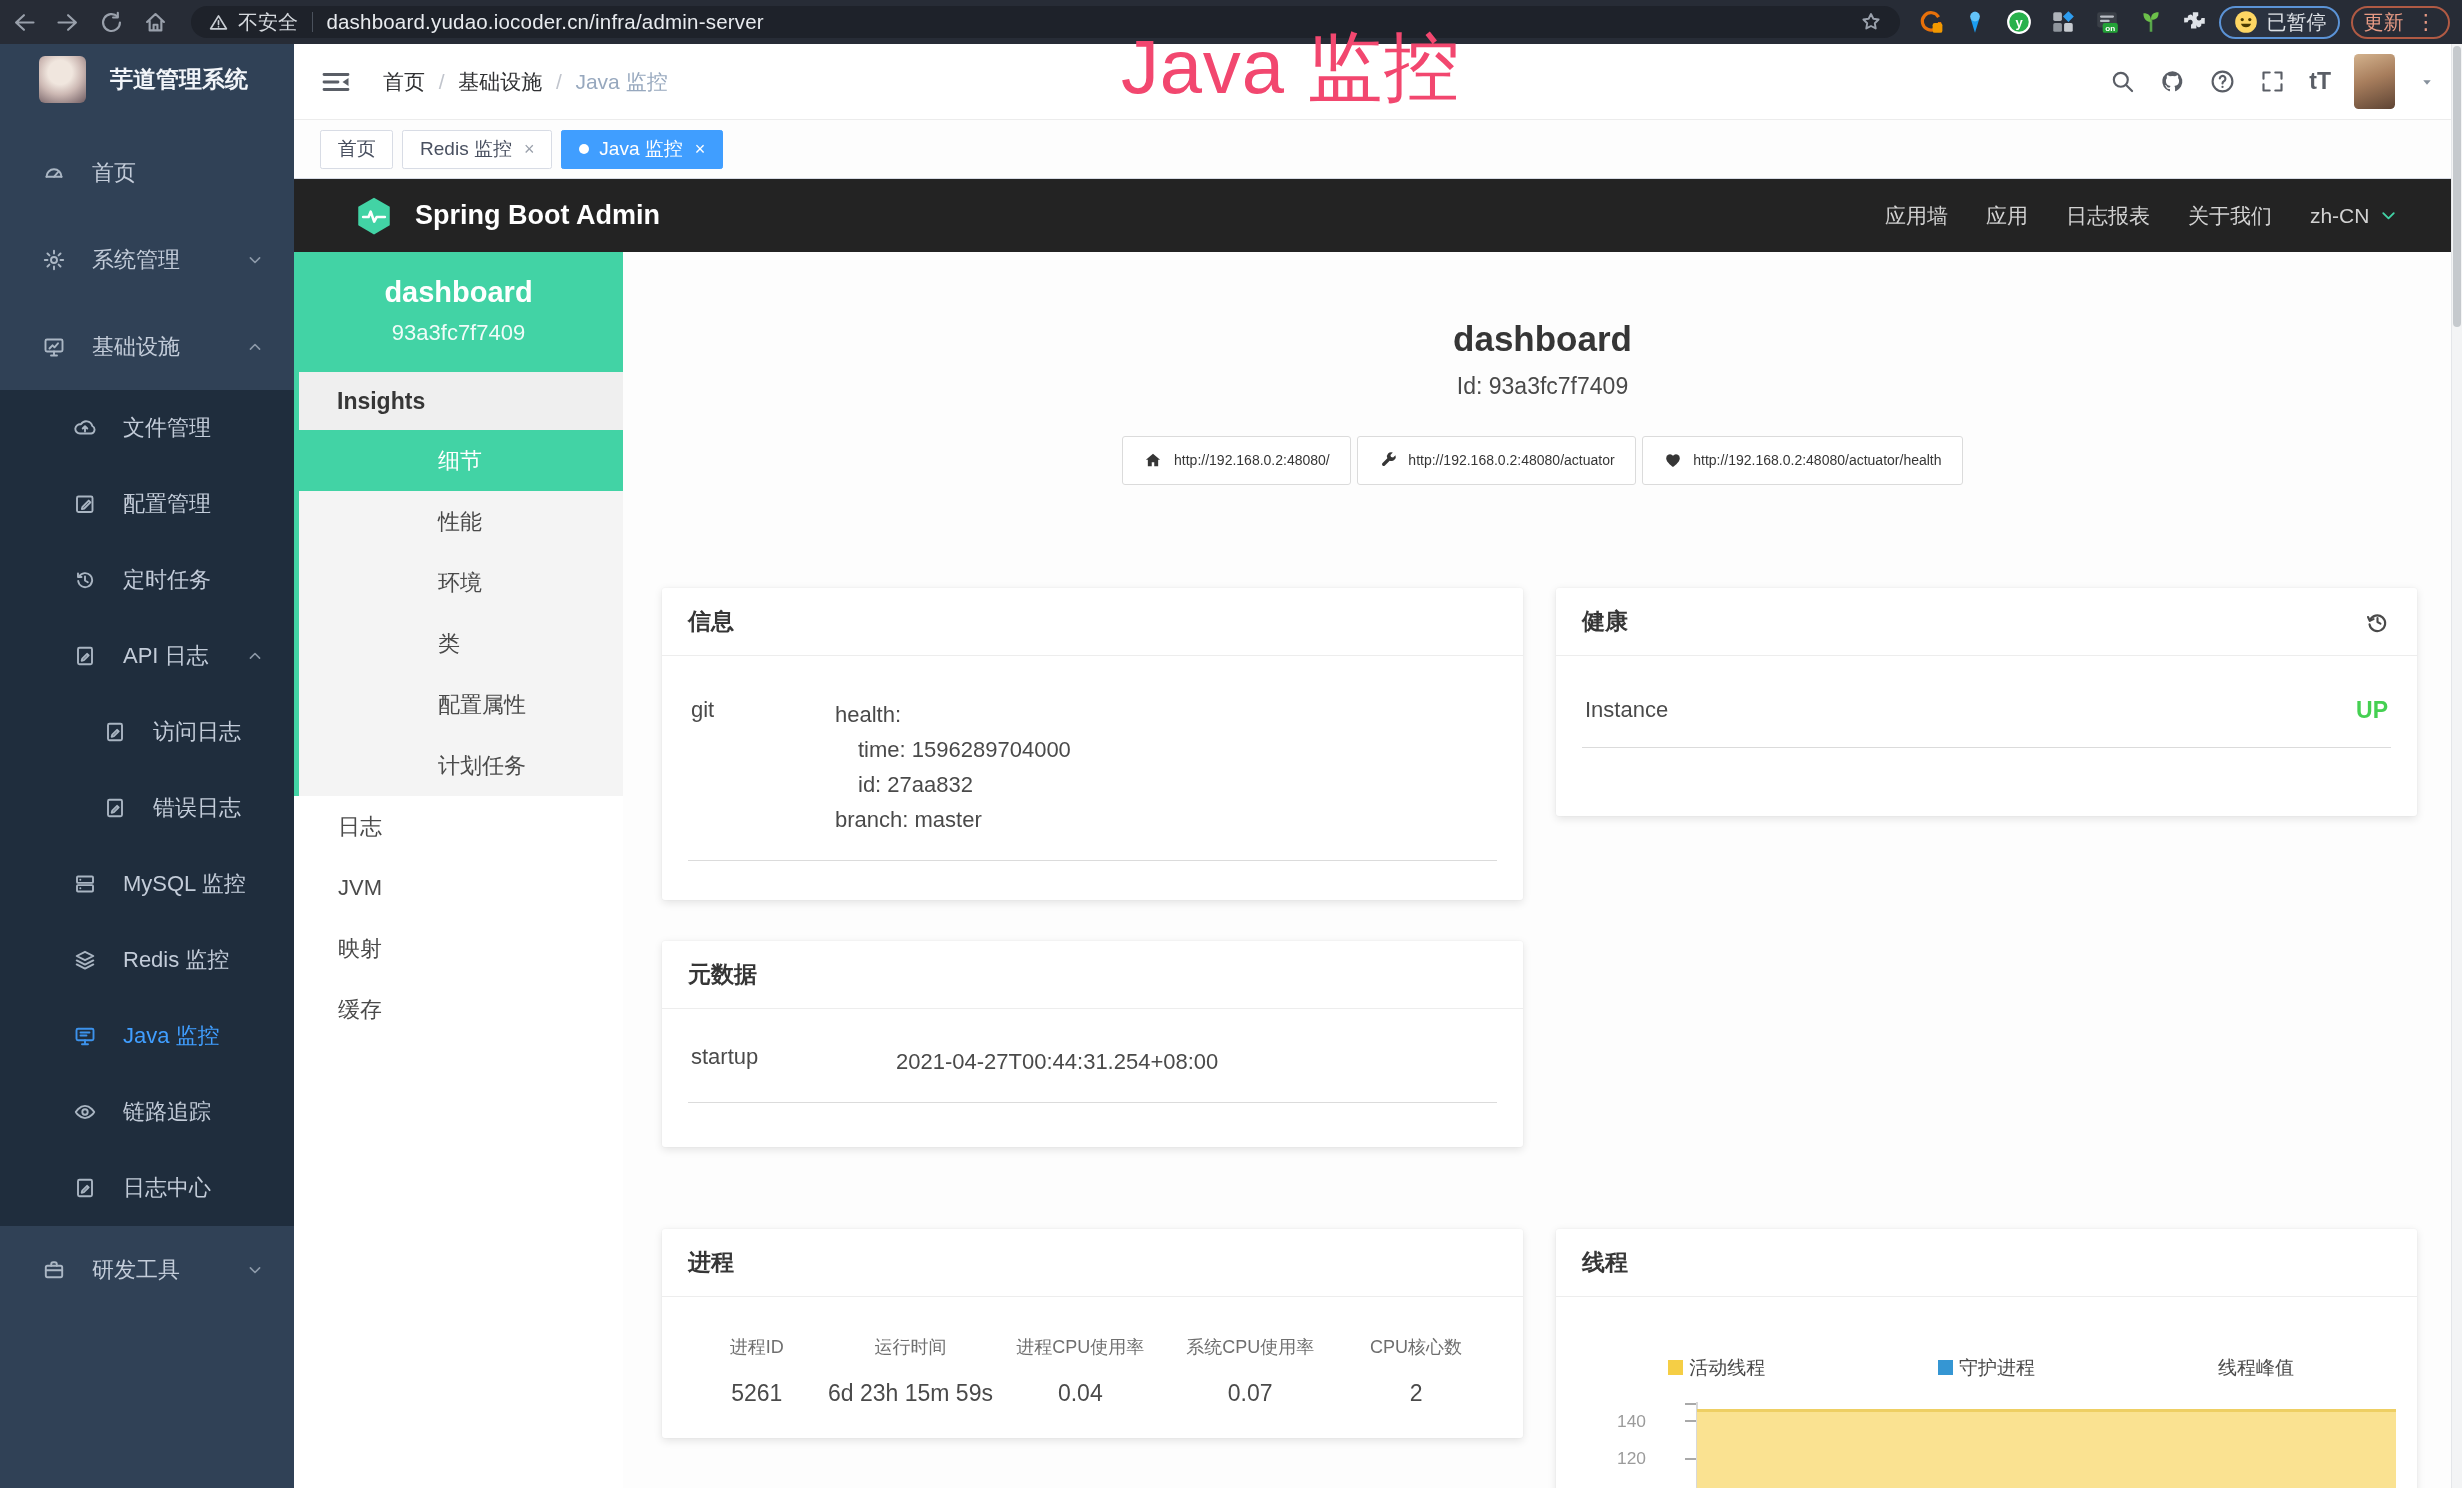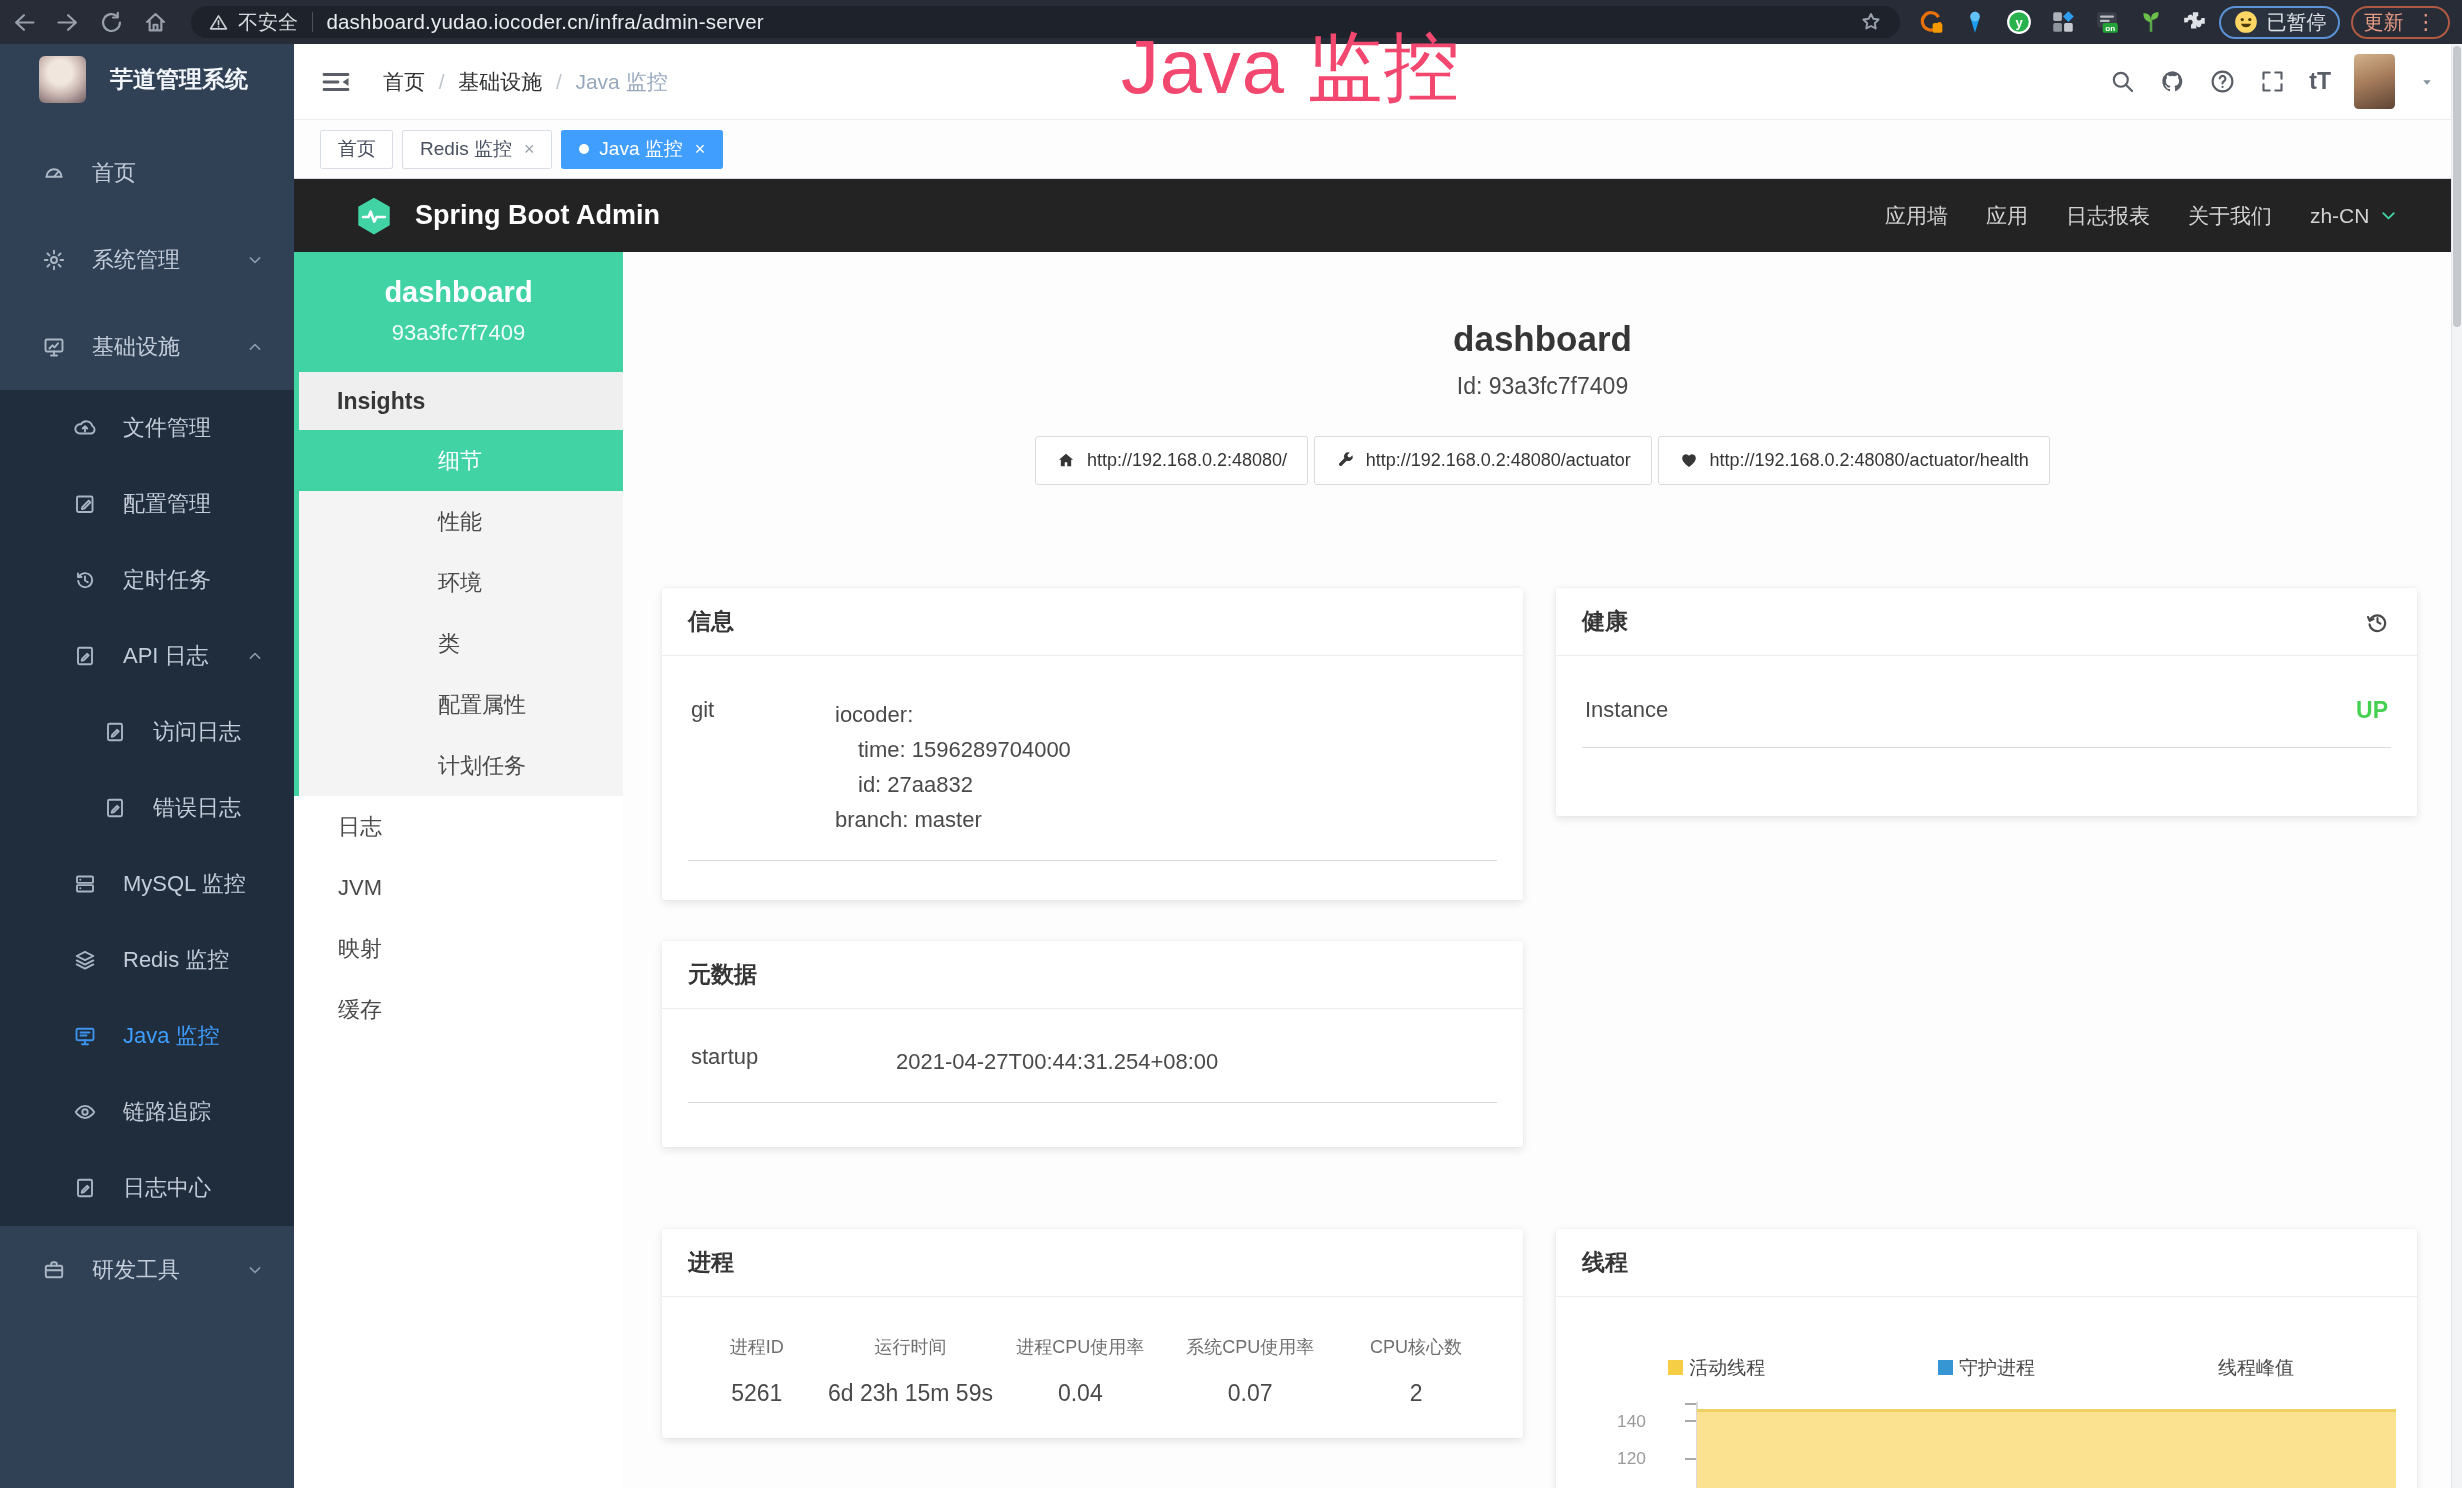--- a/index.html
+++ b/index.html
@@ -85,21 +85,21 @@
   .insights { border-left:5.3px solid #42d3a5; background:#f4f4f4; }
   .sect-h { height:58px; display:flex; align-items:center; padding-left:38px; font-size:23px; font-weight:bold; color:#363636; background:#efefef; }
   .ins-item { height:61px; display:flex; align-items:center; padding-left:139px; font-size:22px; color:#4a4a4a; cursor:pointer; }
   .ins-item.active { background:#42d3a5; color:#fff; }
   .outer-item { height:61px; display:flex; align-items:center; padding-left:44px; font-size:22px; color:#4a4a4a; cursor:pointer; background:#fff; }
 
   .sba-main { flex:1 1 auto; position:relative; background:#fdfdfd; overflow:hidden; }
   .app-title { text-align:center; margin-top:67px; font-size:35px; font-weight:700; color:#363636; }
   .app-id { text-align:center; margin-top:13.7px; font-size:23px; color:#4a4a4a; }
   .links-row { display:flex; justify-content:center; gap:6px; margin-top:36px; }
-  .link-btn { height:49px; background:#fff; border:0.8px solid #dbdbdb; border-radius:3px; display:flex; align-items:center; padding:0 20px; gap:10.6px; font-size:18px; color:#363636; cursor:pointer; }
+  .link-btn { height:49px; background:#fff; border:0.8px solid #dbdbdb; border-radius:3px; display:flex; align-items:center; padding:0 20px; gap:10.6px; font-size:14px; color:#363636; cursor:pointer; }
   .link-btn .i { width:20px; height:20px; color:#363636; }
 
   .card { position:absolute; background:#fff; border-radius:3px; box-shadow:0 2.3px 9px rgba(10,10,10,.1), 0 0 0 0.8px rgba(10,10,10,.02); }
   .card-h { padding:18px 26px; font-size:23px; font-weight:bold; color:#363636; border-bottom:1.5px solid #ededed; display:flex; align-items:center; justify-content:space-between; }
   .card-h .hico { width:27px; height:27px; color:#4a4a4a; cursor:pointer; }
   .card-b { padding:10.6px 26px 20px; }
 
   .kv-row { display:flex; padding:30px 3px 23px; border-bottom:1.5px solid #dbdbdb; }
   .kv-row .k { width:144px; flex:0 0 auto; font-size:22px; color:#4a4a4a; }
   .kv-row .k.wide { width:205px; }
@@ -538,21 +538,21 @@
       </div>
 
       <div class="card" style="left:39px; top:336px; width:861px; height:312px;">
         <div class="card-h">
             <span>信息</span>
           </div>
         <div class="card-b">
           <div class="kv-row">
             <div class="k">git</div>
             <div class="v">
-              <div>iocoder:</div>
+              <div>health:</div>
               <div class="indent">time: 1596289704000</div>
               <div class="indent">id: 27aa832</div>
               <div>branch: master</div>
             </div>
           </div>
         </div>
       </div>
 
       <div class="card" style="left:933px; top:336px; width:861px; height:228px;">
         <div class="card-h">

